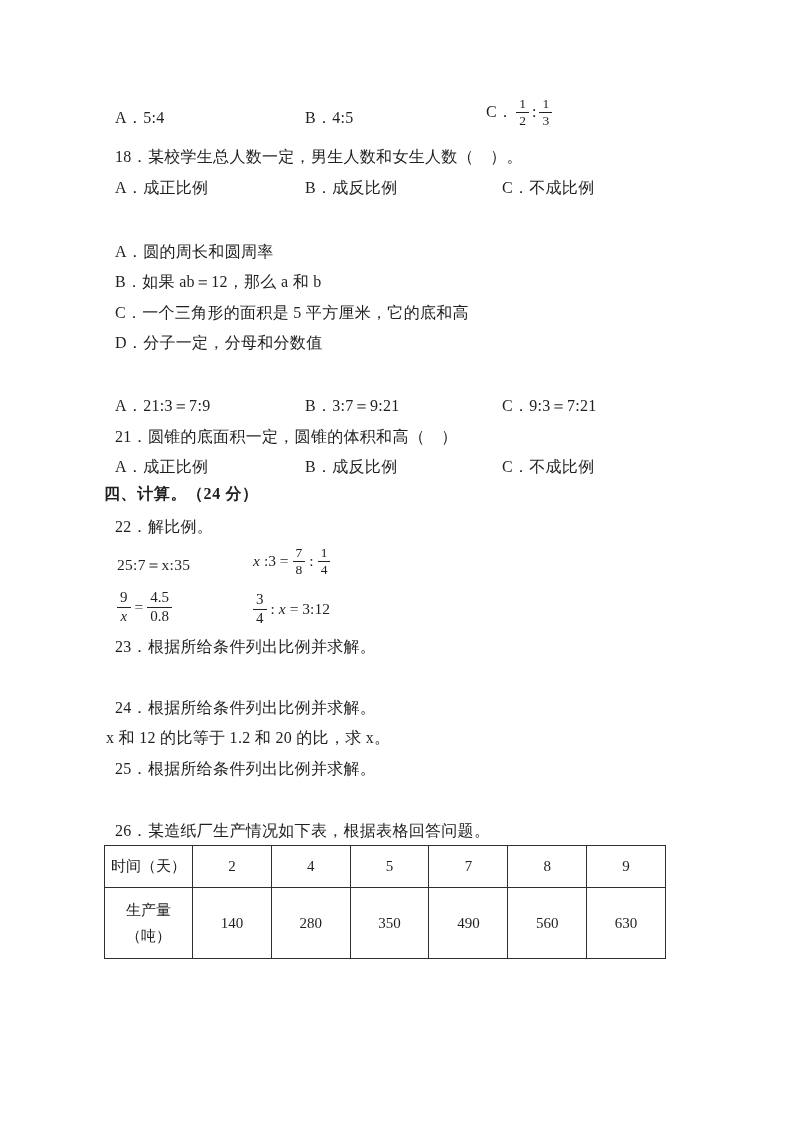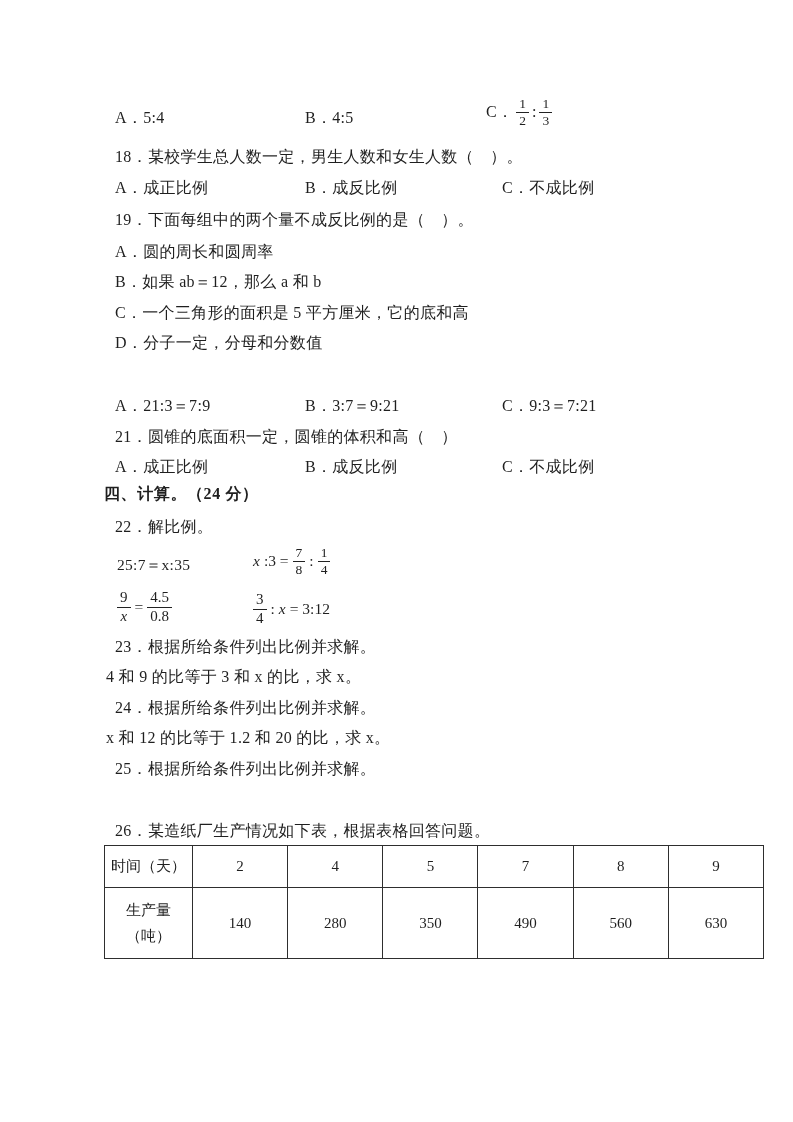--- a/index.html
+++ b/index.html
@@ -52,21 +52,21 @@
   .frac .it{font-style:italic;}
   .c-frac-row{
     position:absolute;
     display:flex;
     align-items:center;
     gap:3px;
   }
   table.qtable{
     position:absolute;
     left:104px;top:845px;
-    width:660px;
+    width:562px;
     border-collapse:collapse;
     table-layout:fixed;
     font-size:15px;
     color:#1f1f1f;
   }
   table.qtable td{
     border:1.6px solid #2e2e2e;
     text-align:center;
     vertical-align:middle;
     padding:0;
@@ -102,21 +102,20 @@
       <span class="fnum">1</span>
       <span class="fden">3</span>
     </span>
   </span>
 
   <span class="line" style="left:115px;top:148px">18．某校学生总人数一定，男生人数和女生人数（　）。</span>
   <span class="line opt-a" style="top:179px">A．成正比例</span>
   <span class="line opt-b" style="top:179px">B．成反比例</span>
   <span class="line opt-c" style="top:179px">C．不成比例</span>
 
-  <span class="line" style="left:115px;top:211px">19．下面每组中的两个量不成反比例的是（　）。</span>
   <span class="line" style="left:115px;top:243px">A．圆的周长和圆周率</span>
   <span class="line" style="left:115px;top:273px">B．如果 ab＝12，那么 a 和 b</span>
   <span class="line" style="left:115px;top:304px">C．一个三角形的面积是 5 平方厘米，它的底和高</span>
   <span class="line" style="left:115px;top:334px">D．分子一定，分母和分数值</span>
 
   <span class="line opt-a" style="top:397px">A．21:3＝7:9</span>
   <span class="line opt-b" style="top:397px">B．3:7＝9:21</span>
   <span class="line opt-c" style="top:397px">C．9:3＝7:21</span>
 
   <span class="line" style="left:115px;top:428px">21．圆锥的底面积一定，圆锥的体积和高（　）</span>
@@ -160,21 +159,20 @@
     <span class="frac" style="font-size:15px">
       <span class="fnum">3</span>
       <span class="fden">4</span>
     </span>
     <span>:</span>
     <i>x</i>
     <span>= 3:12</span>
   </span>
 
   <span class="line" style="left:115px;top:638px">23．根据所给条件列出比例并求解。</span>
-  <span class="line" style="left:106px;top:668px">4 和 9 的比等于 3 和 x 的比，求 x。</span>
 
   <span class="line" style="left:115px;top:699px">24．根据所给条件列出比例并求解。</span>
   <span class="line" style="left:106px;top:729px">x 和 12 的比等于 1.2 和 20 的比，求 x。</span>
 
   <span class="line" style="left:115px;top:760px">25．根据所给条件列出比例并求解。</span>
 
   <span class="line" style="left:115px;top:822px">26．某造纸厂生产情况如下表，根据表格回答问题。</span>
 
   <table class="qtable">
     <tbody>

